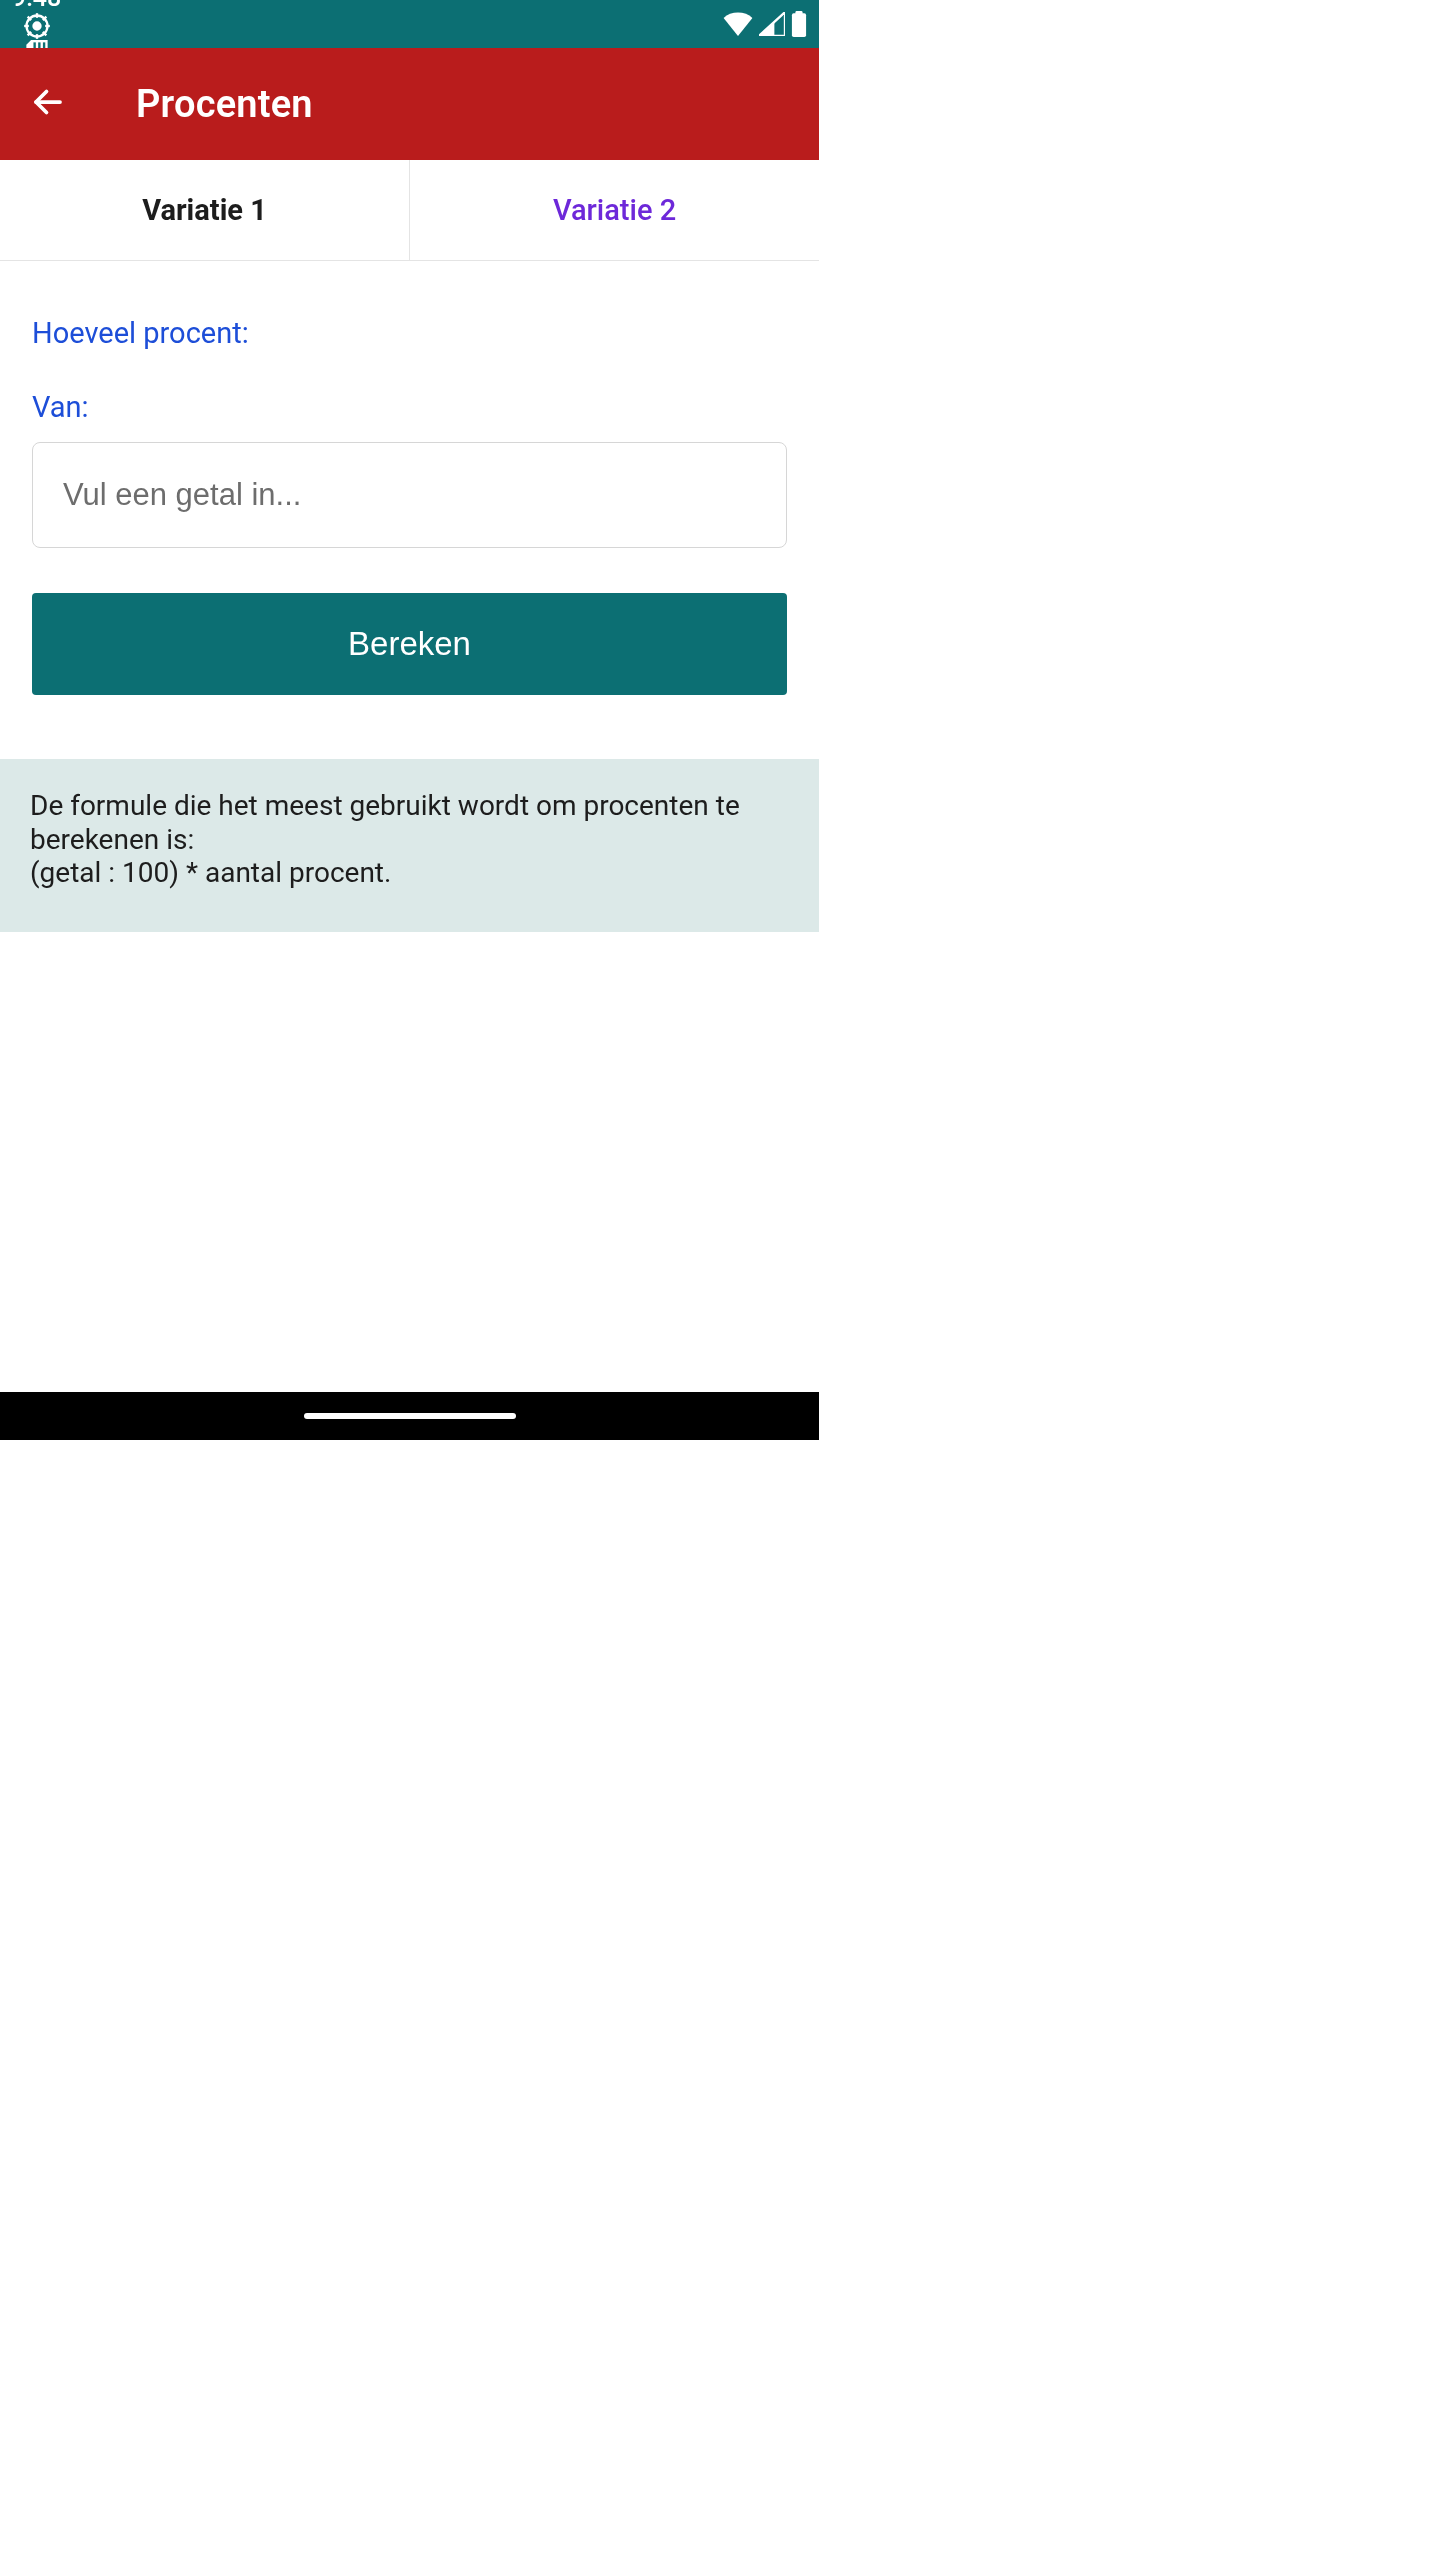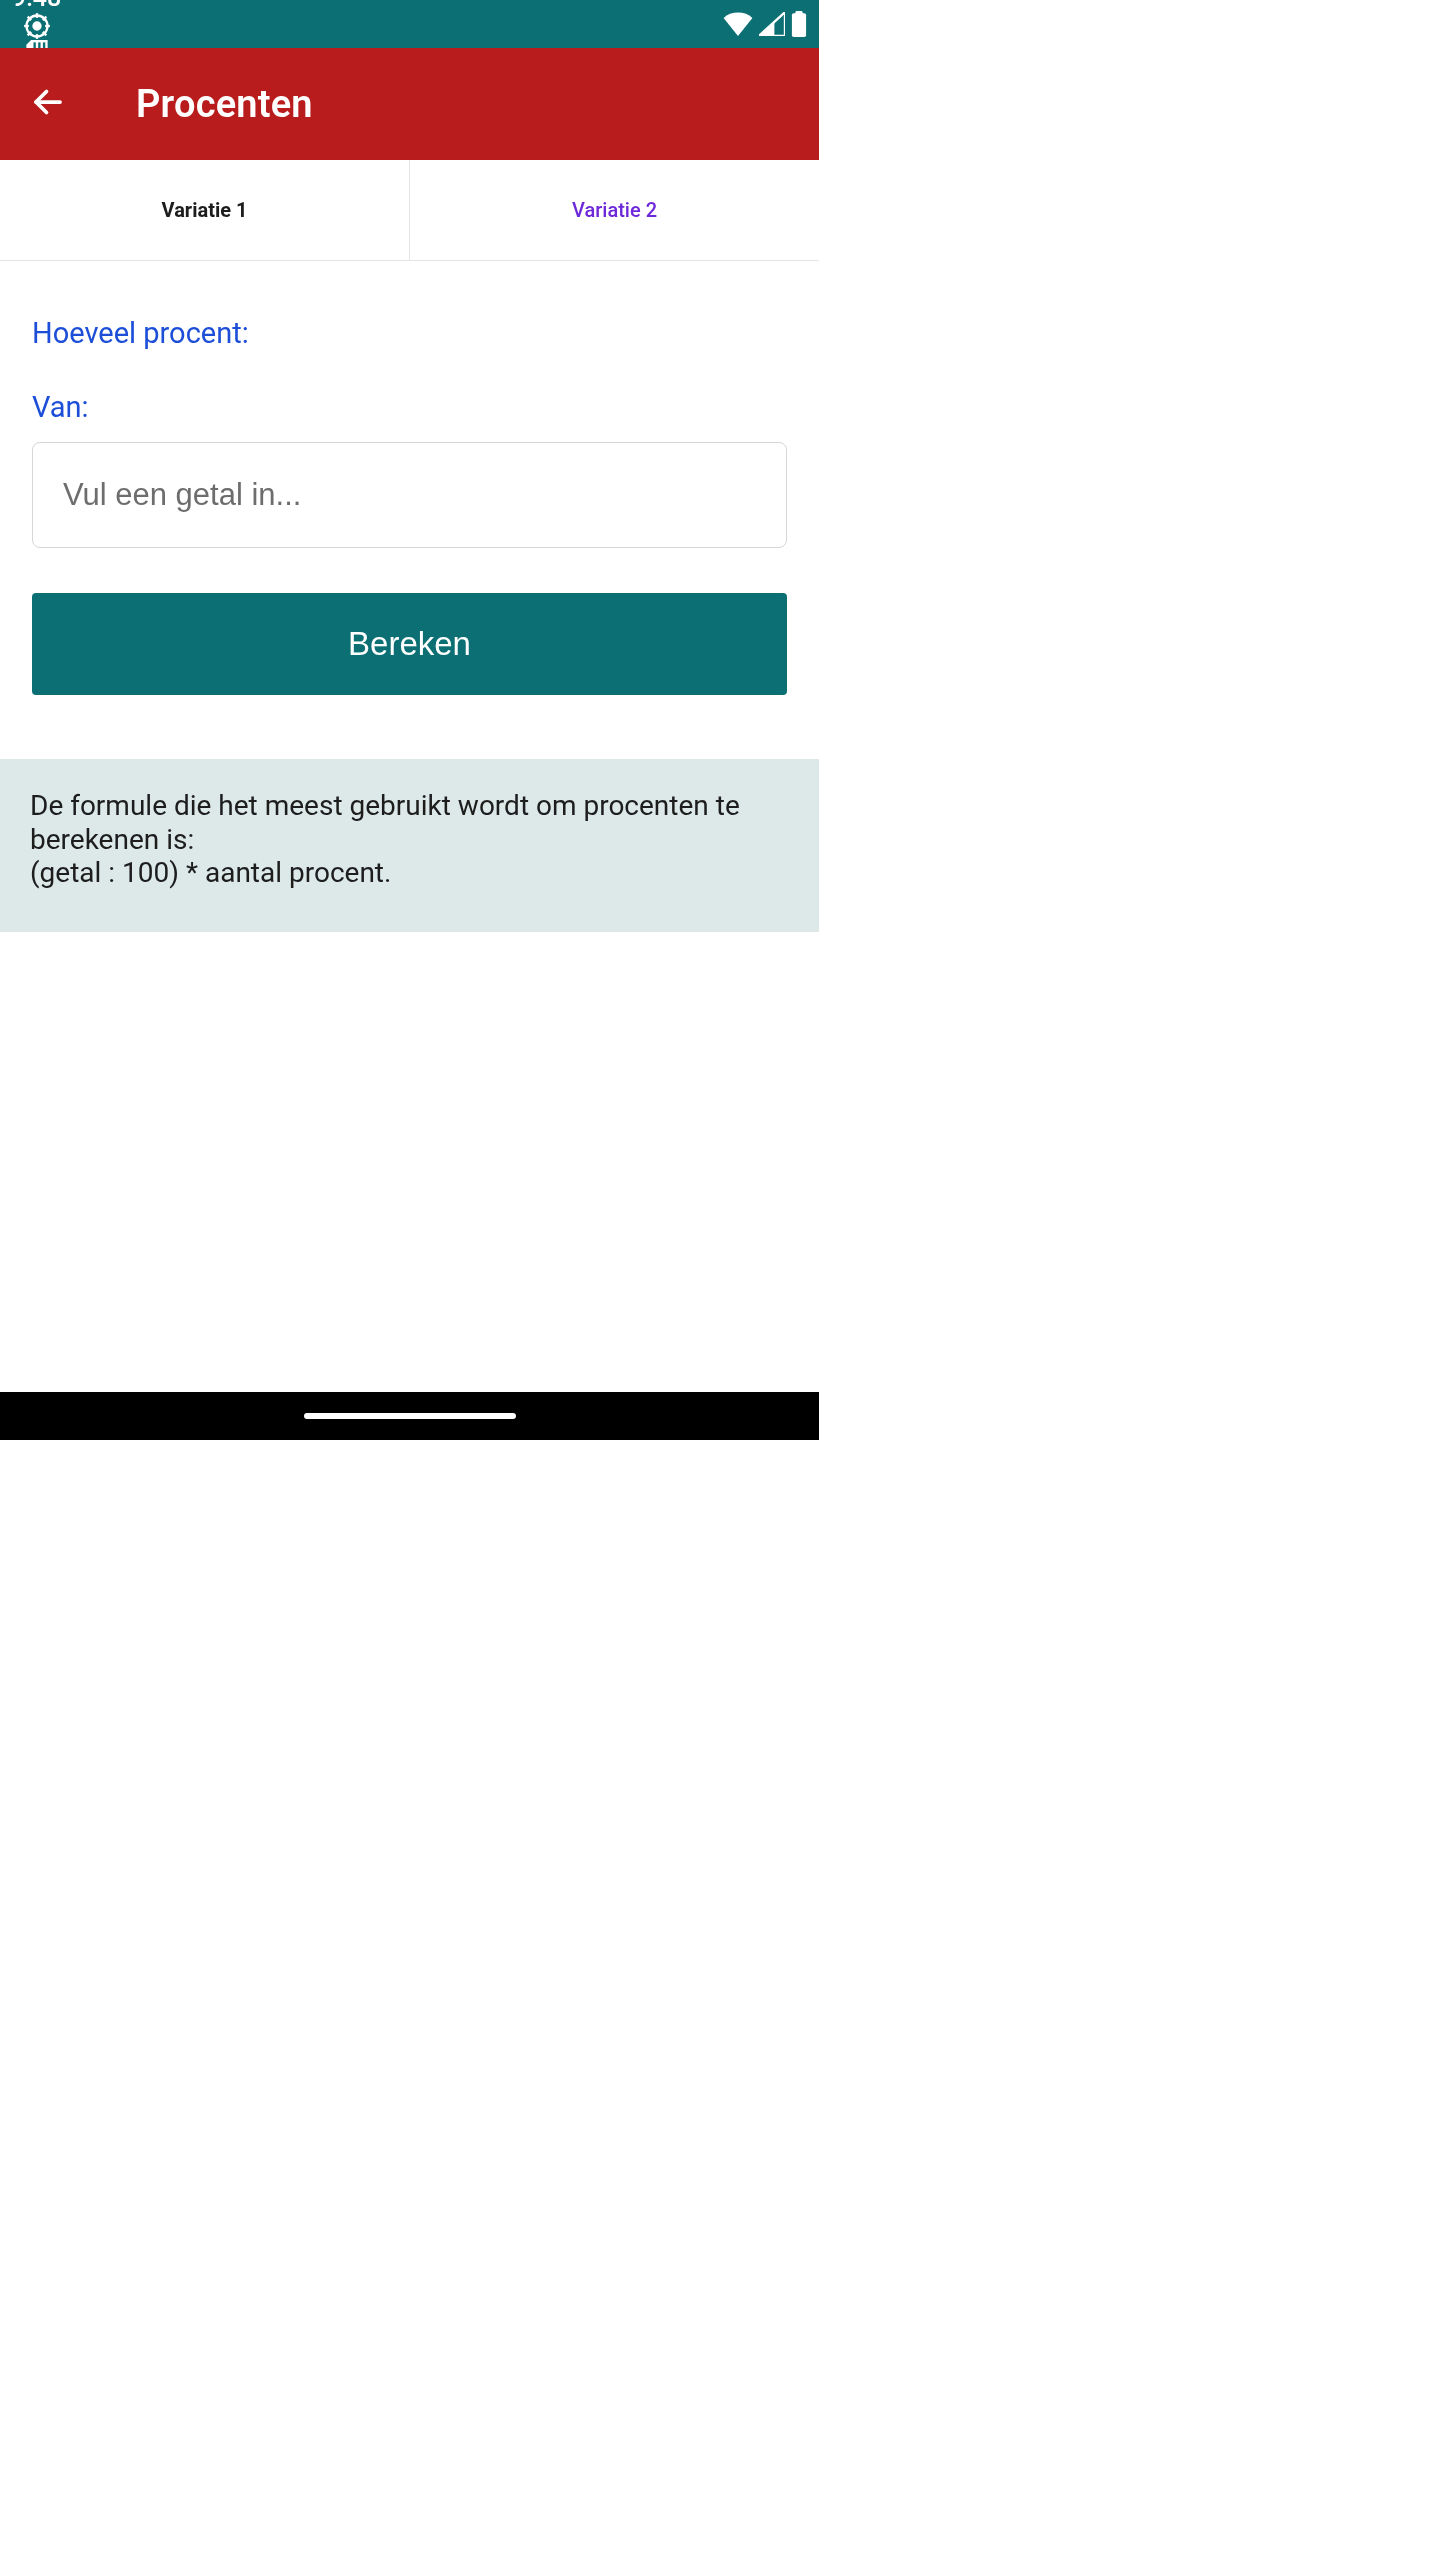--- a/index.html
+++ b/index.html
@@ -54,21 +54,21 @@
     display: flex;
     border-bottom: 1px solid #e4e4e4;
     background: #ffffff;
   }
   .tab {
     flex: 1;
     height: 100px;
     display: flex;
     align-items: center;
     justify-content: center;
-    font-size: 20px;
+    font-size: 29px;
     cursor: pointer;
   }
   .tab.active {
     font-weight: 700;
     color: #1d1d1d;
   }
   .tab.inactive {
     font-weight: 500;
     color: #6d28d9;
   }

